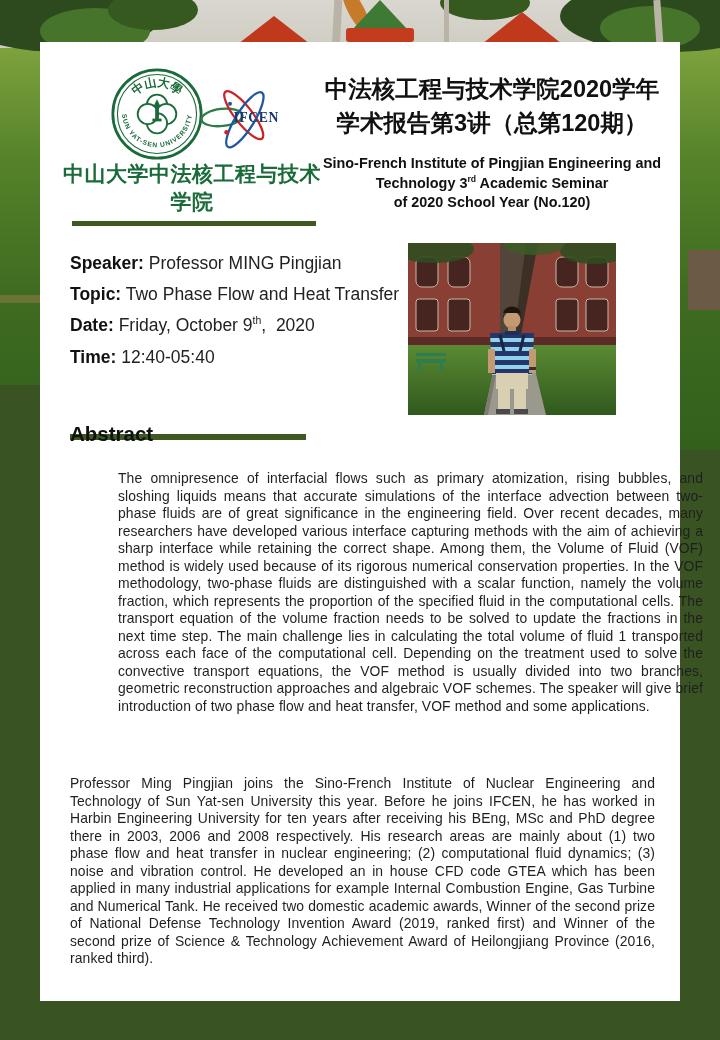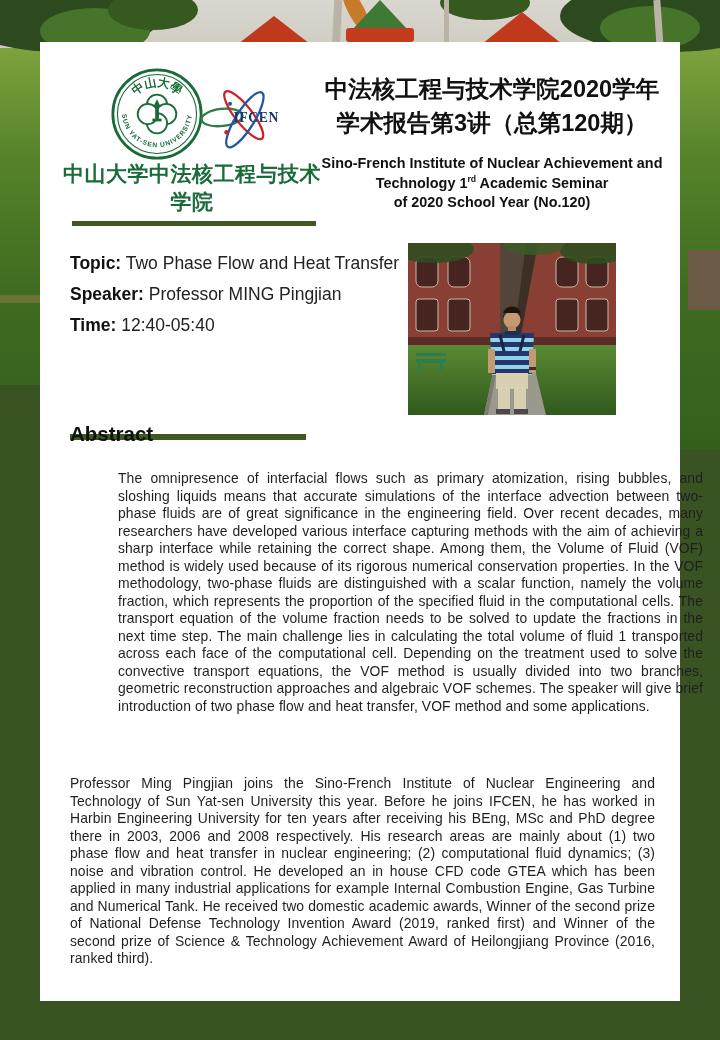--- a/index.html
+++ b/index.html
@@ -137,29 +137,30 @@
 
     <div class="inst-cn">中山大学中法核工程与技术学院</div>
     <div class="bar bar-top"></div>
 
     <div class="title-block">
       <div class="title-cn">
         <div>中法核工程与技术学院2020学年</div>
         <div>学术报告第3讲（总第120期）</div>
       </div>
       <div class="title-en">
-        <div>Sino-French Institute of Nuclear Achievement and</div>
-        <div><span>Technology 1</span><sup>rd</sup><span> Academic Seminar</span></div>
+        <div>Sino-French Institute of Pingjian Engineering and</div>
+        <div><span>Technology 3</span><sup>rd</sup><span> Academic Seminar</span></div>
         <div>of 2020 School Year (No.120)</div>
       </div>
     </div>
 
     <div class="details">
+      <div><span class="lbl">Speaker:</span> <span>Professor MING Pingjian</span><sup></sup><span></span></div>
       <div><span class="lbl">Topic:</span> <span>Two Phase Flow and Heat Transfer</span><sup></sup><span></span></div>
-      <div><span class="lbl">Speaker:</span> <span>Professor MING Pingjian</span><sup></sup><span></span></div>
+      <div><span class="lbl">Date:</span> <span>Friday, October 9</span><sup>th</sup><span>,&nbsp; 2020</span></div>
       <div><span class="lbl">Time:</span> <span>12:40-05:40</span><sup></sup><span></span></div>
     </div>
 
     <div class="photo">
       <svg width="208" height="172" viewBox="0 0 208 172">
         <defs>
           <pattern id="stripes" width="10" height="9" patternUnits="userSpaceOnUse">
             <rect width="10" height="5" fill="#26356b"></rect>
             <rect y="5" width="10" height="4" fill="#8fd4e8"></rect>
           </pattern>

